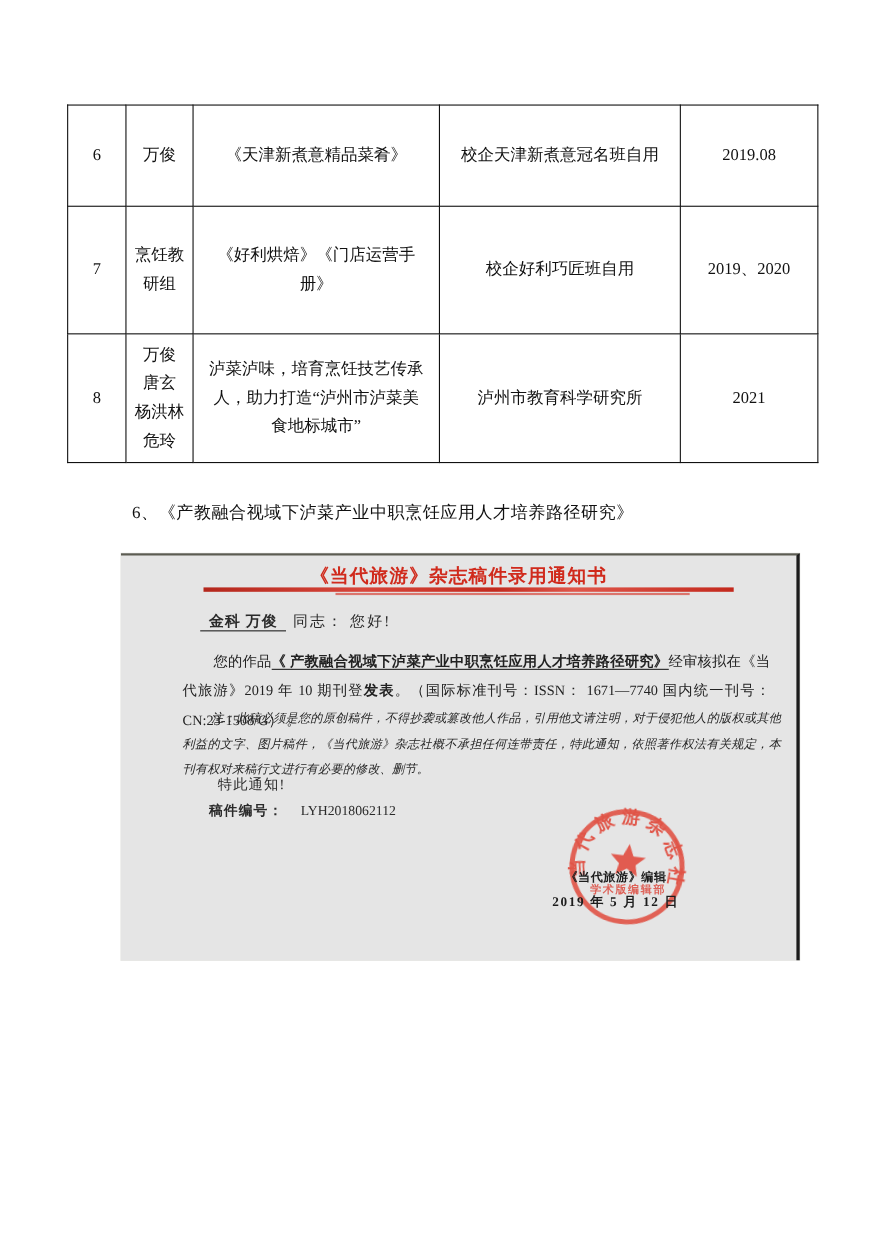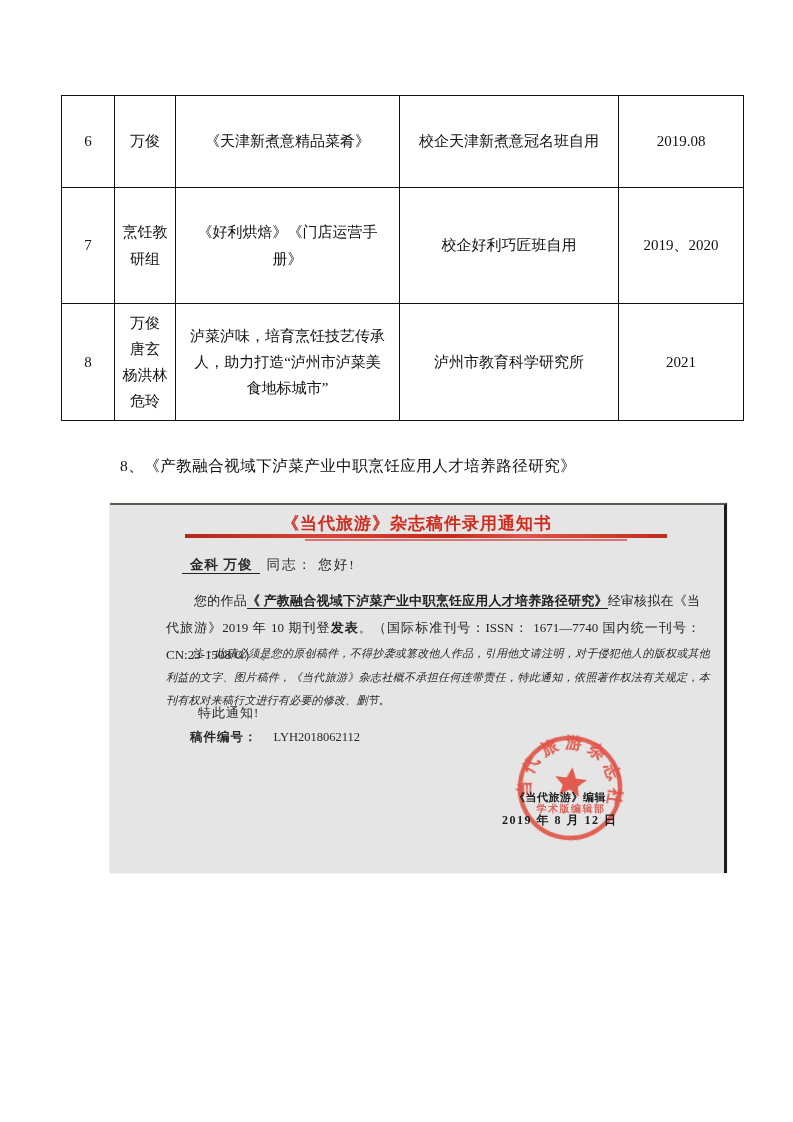--- a/index.html
+++ b/index.html
@@ -144,21 +144,21 @@
 唐玄
 杨洪林
 危玲</td>
         <td class="work">泸菜泸味，培育烹饪技艺传承人，助力打造“泸州市泸菜美食地标城市”</td>
         <td>泸州市教育科学研究所</td>
         <td>2021</td>
       </tr>
     </tbody>
   </table>
 
-  <div class="heading">8、《产教融合视域下泸菜产业中职烹饪应用人才培养路径研究》</div>
+  <div class="heading">6、《产教融合视域下泸菜产业中职烹饪应用人才培养路径研究》</div>
 
   <div class="certificate">
 
     <div class="cert-title">《当代旅游》杂志稿件录用通知书</div>
     <div class="cert-rule"></div>
 
     <div class="cert-greeting">
       <span class="recipient">金科 万俊</span><span class="rest">同志： 您好!</span>
     </div>
 
@@ -176,16 +176,16 @@
       <circle cx="55" cy="55" r="50" fill="none" stroke="#e04537" stroke-width="4.5" opacity="0.92"></circle>
       <path id="stampArc" d="M 17.4,68.7 A 40,40 0 1 1 92.6,68.7" fill="none"></path>
       <text font-size="16.5" font-weight="bold" fill="#e04537" font-family="'Liberation Serif','DejaVu Serif',serif">
         <textPath href="#stampArc" startOffset="0" textLength="150" lengthAdjust="spacing">当代旅游杂志社</textPath>
       </text>
       <polygon points="0,-16 4.7,-4.9 16,-4.9 7.6,2.7 9.9,13 0,6.6 -9.9,13 -7.6,2.7 -16,-4.9 -4.7,-4.9" transform="translate(55,50)" fill="#e04537" opacity="0.95"></polygon>
     </svg>
     <div class="stamp-sub">学术版编辑部</div>
 
     <div class="cert-editor">《当代旅游》编辑</div>
-    <div class="cert-date">2019 年 8 月 12 日</div>
+    <div class="cert-date">2019 年 5 月 12 日</div>
   </div>
 
 </div>
 
 </body></html>

